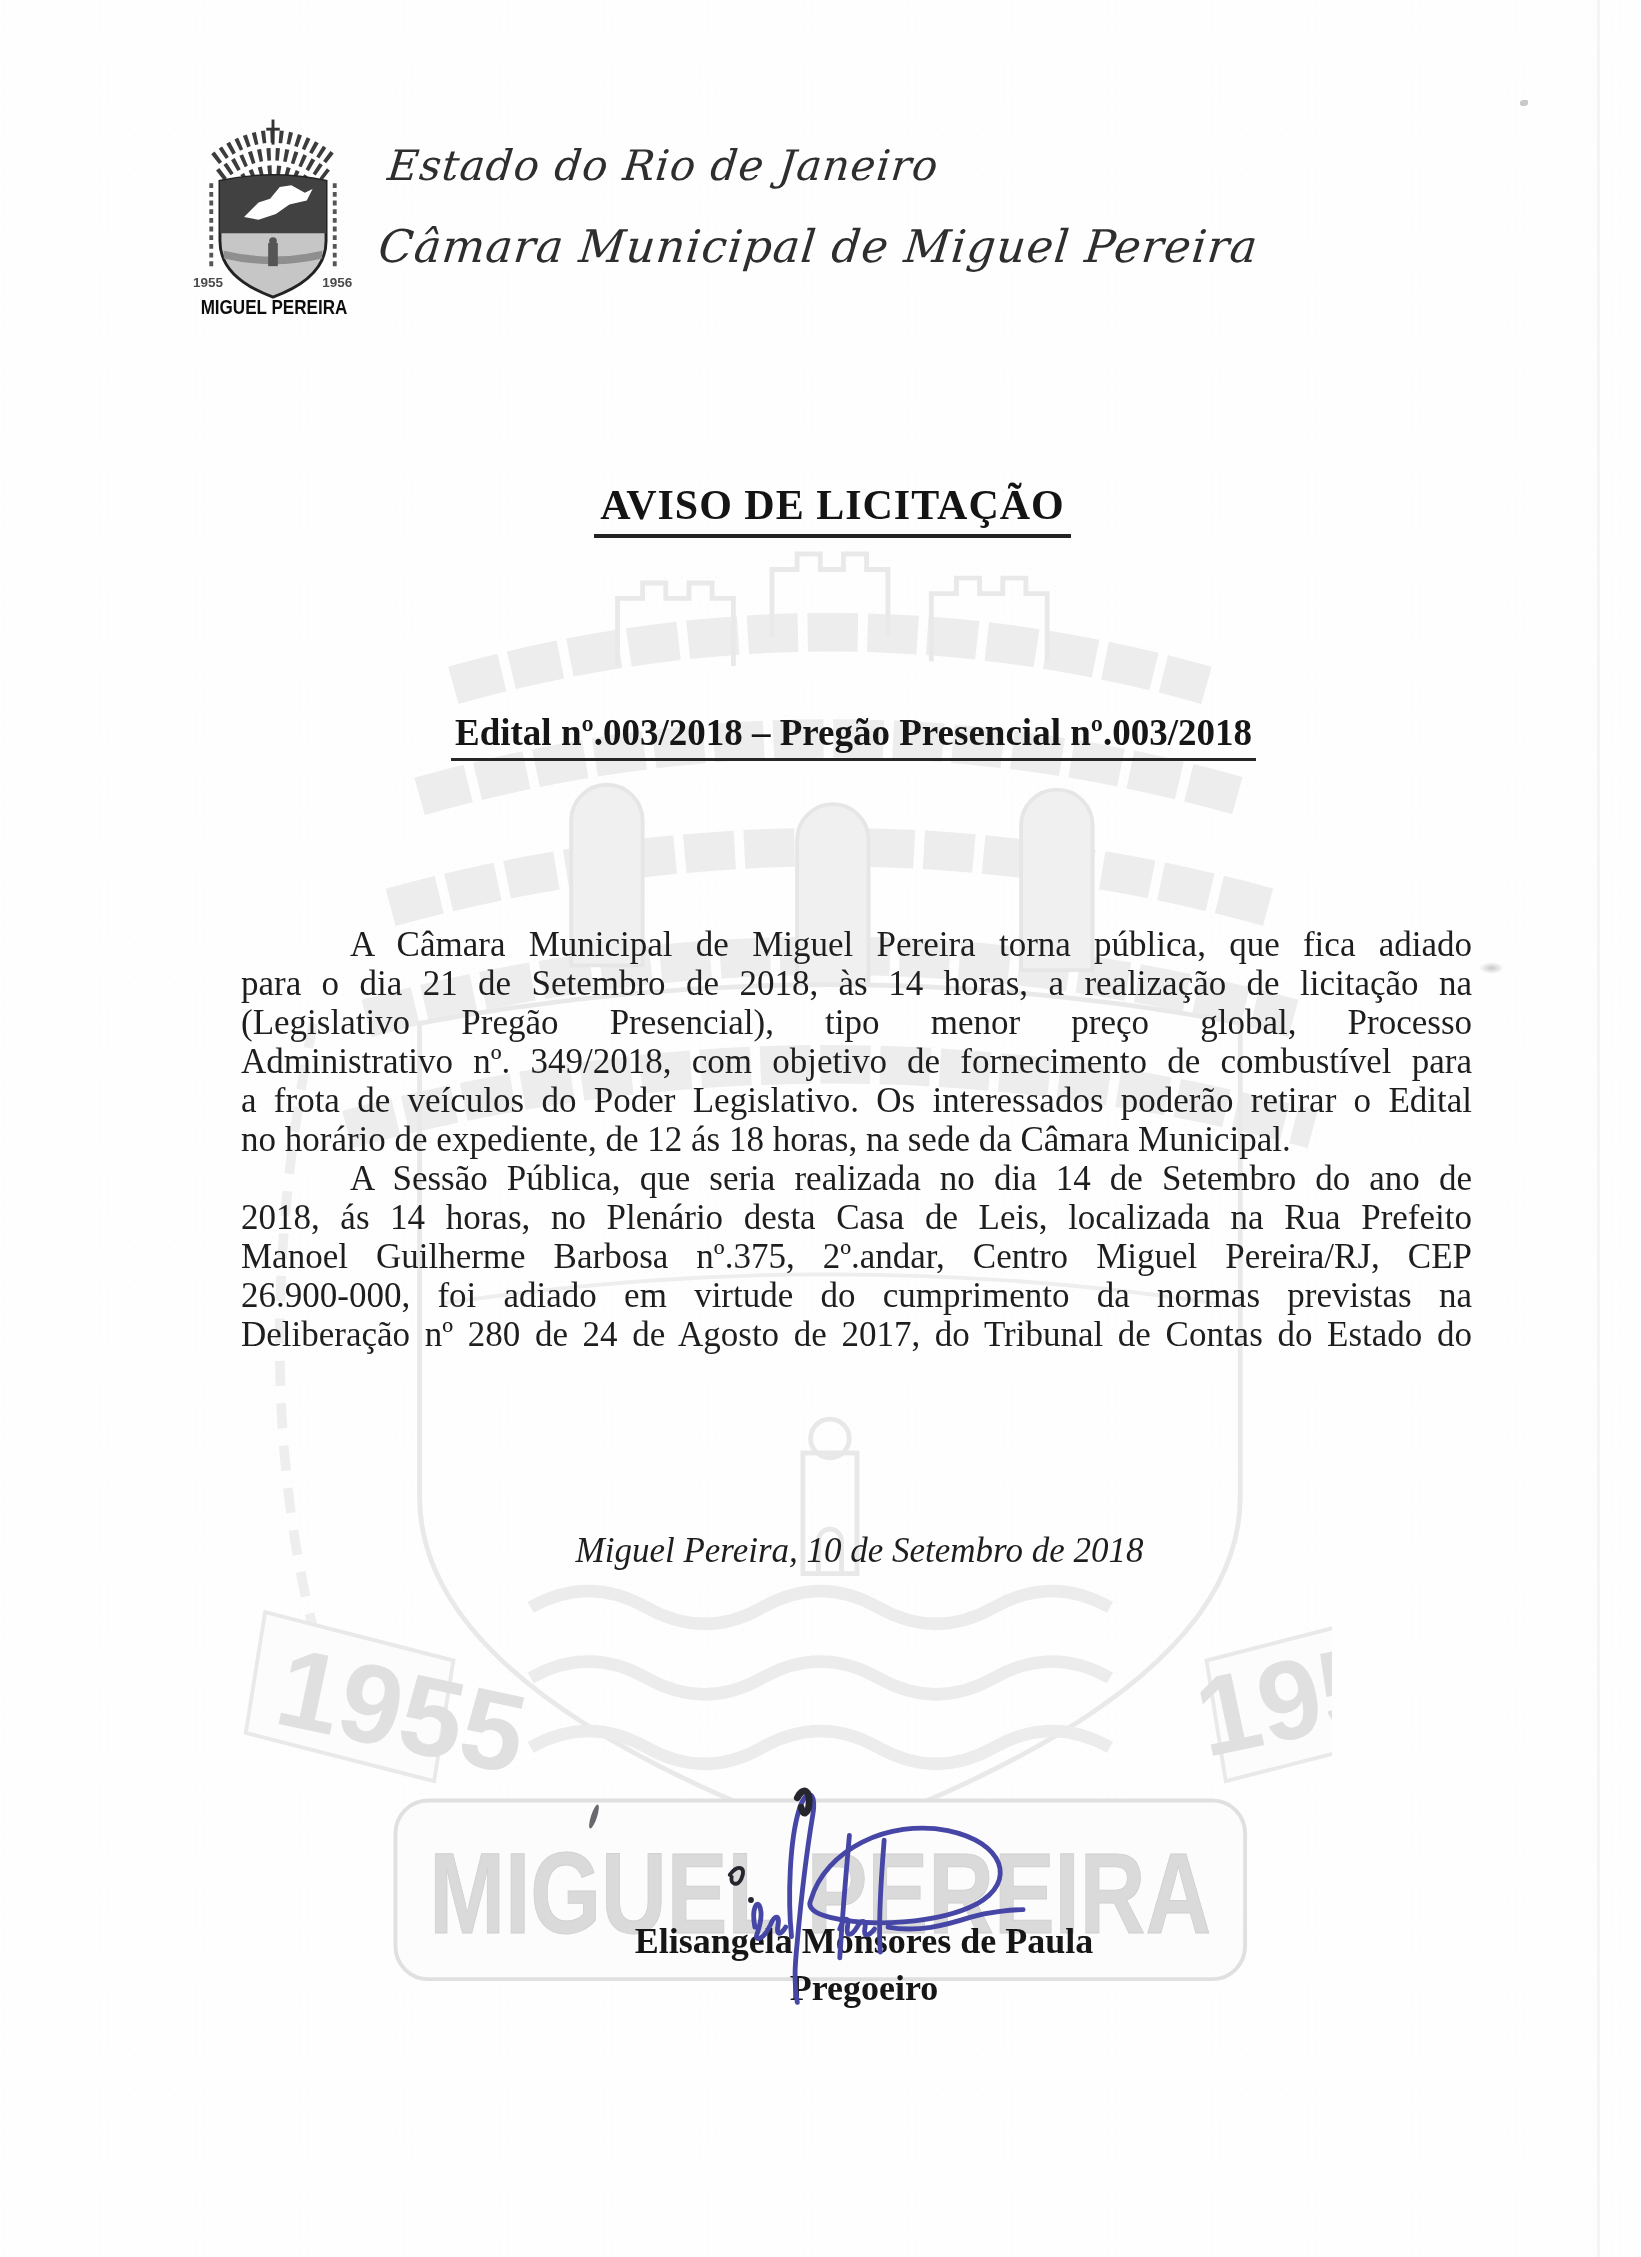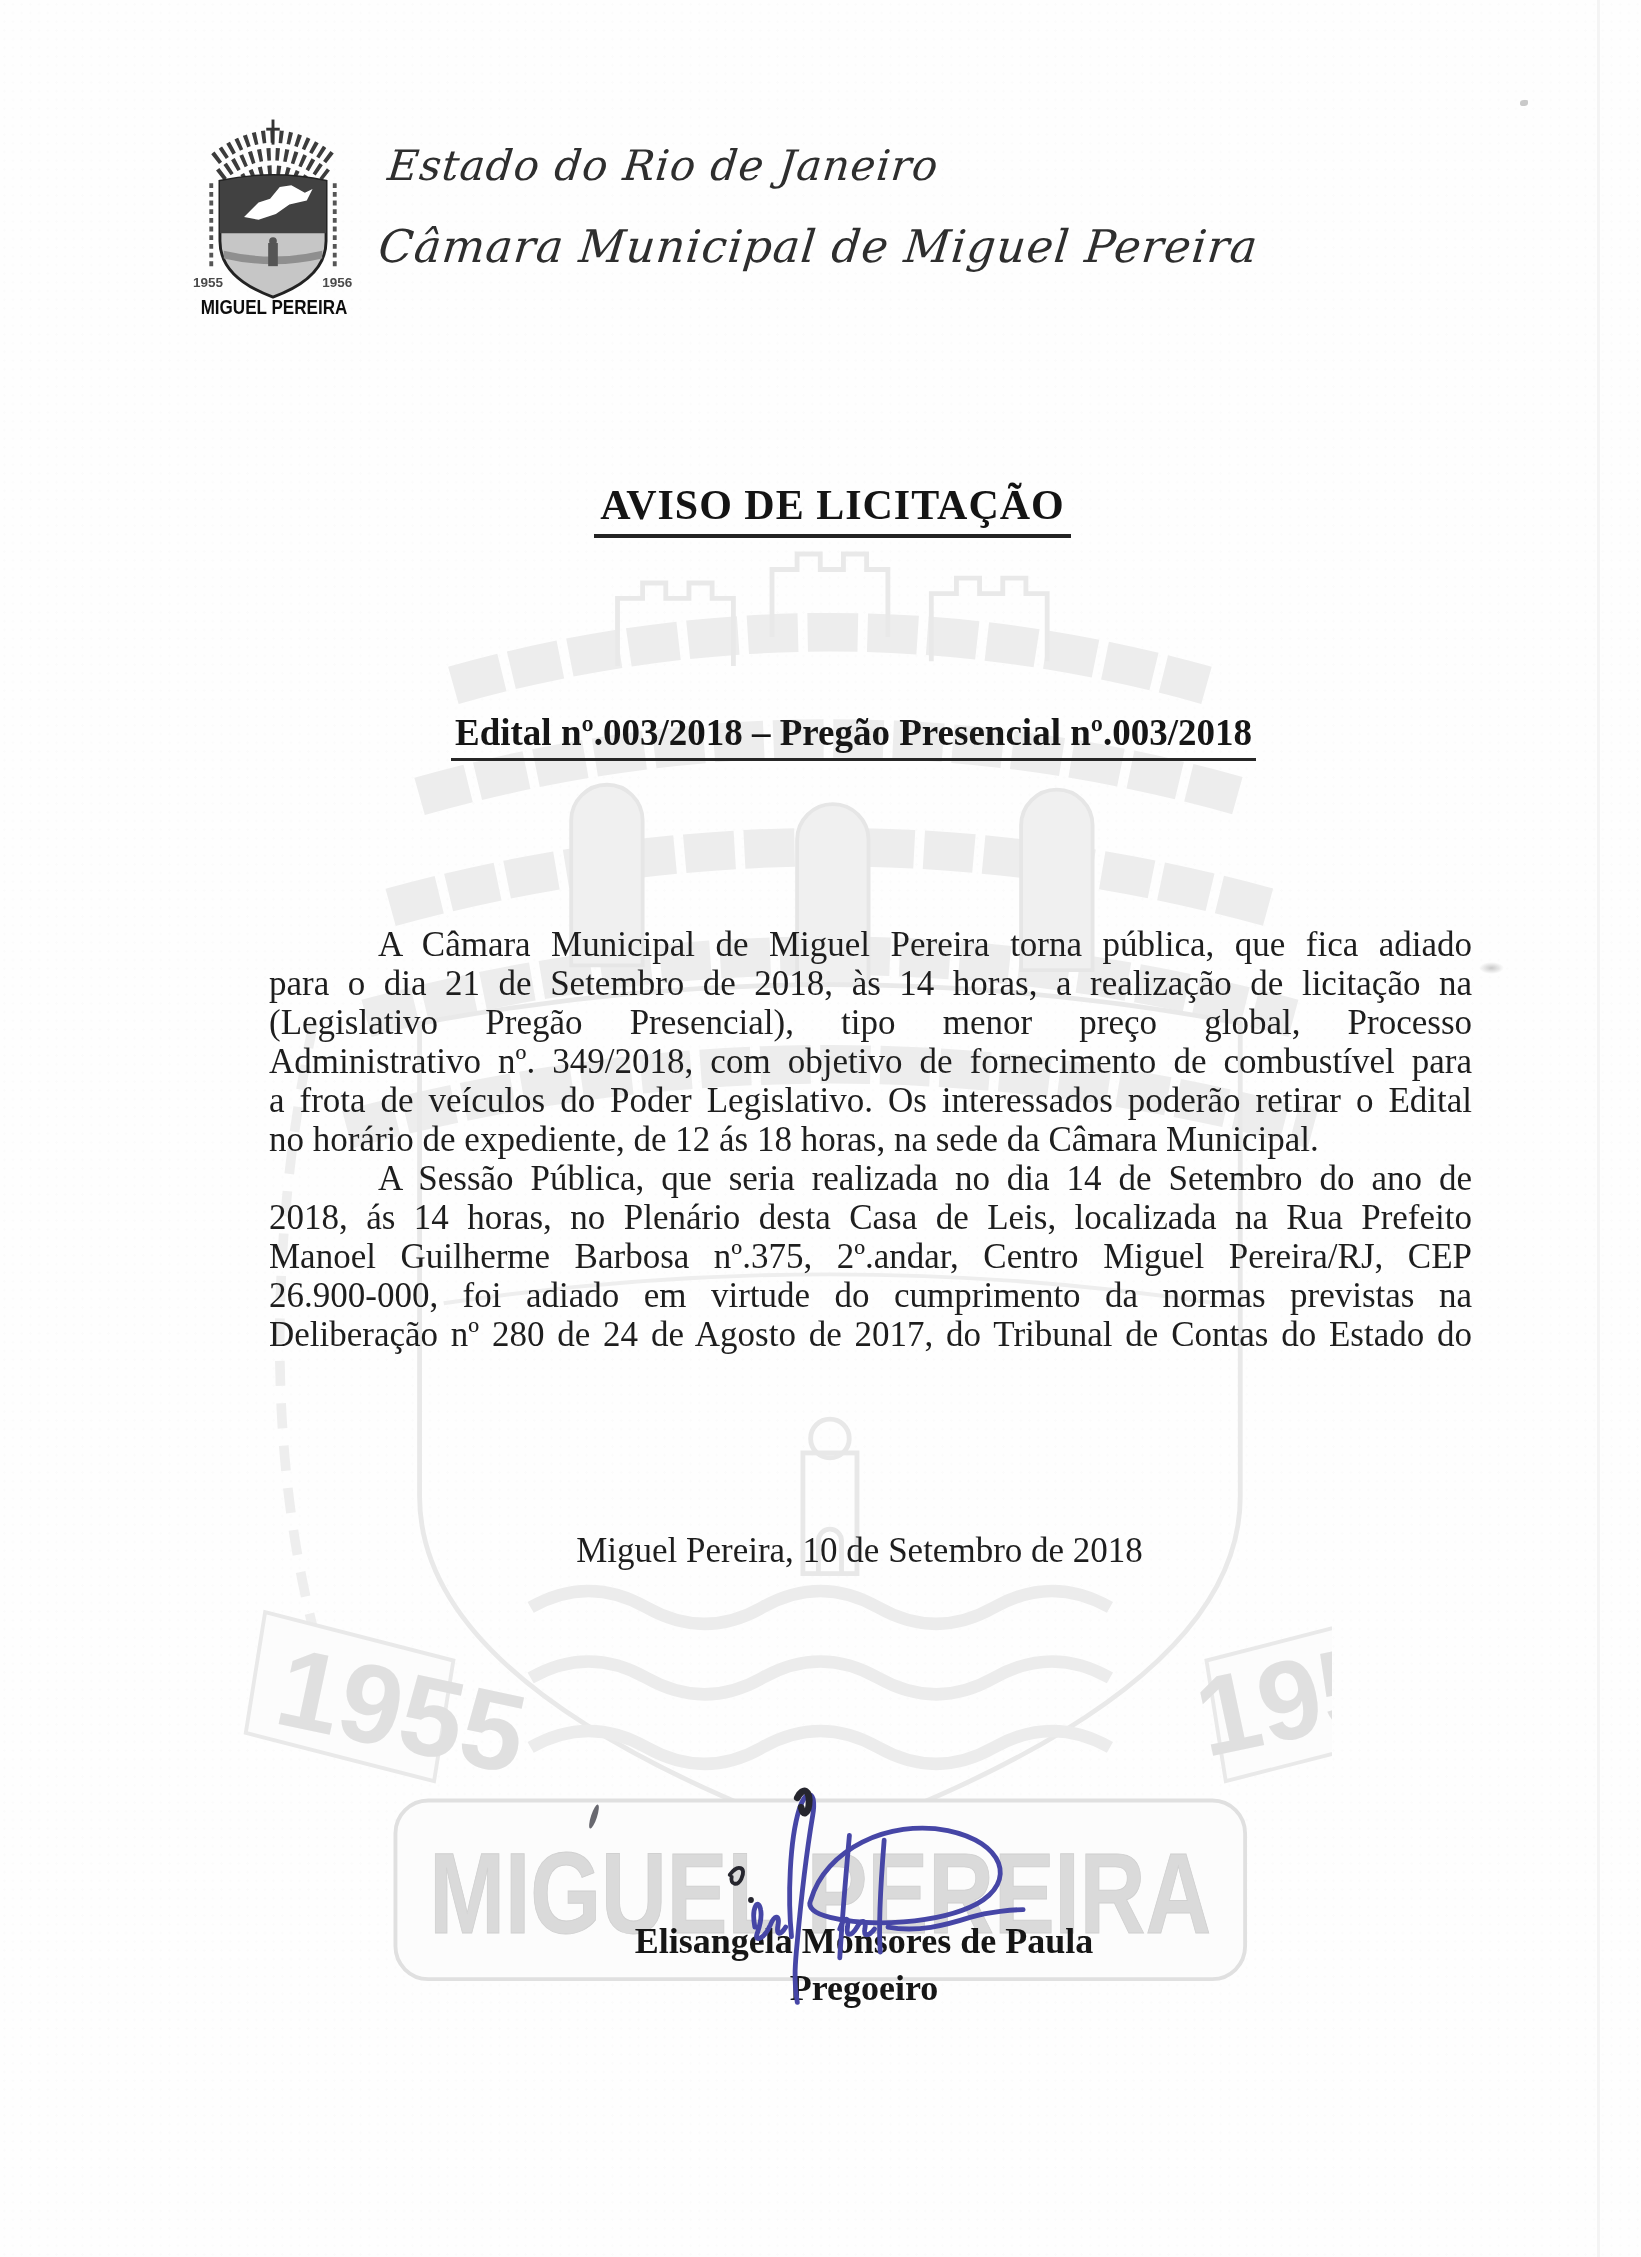--- a/index.html
+++ b/index.html
@@ -29,26 +29,26 @@
     display:inline-block;font-size:42px;font-weight:bold;letter-spacing:1px;color:#141414;
     border-bottom:4.8px solid #232323;padding:0 5.8px 4.8px 5.8px;
   }
   .edital-row{position:absolute;left:0;top:711px;width:100%;text-align:center;z-index:2;padding-left:66px;box-sizing:border-box;}
   .edital-row .underlined{
     display:inline-block;font-size:37px;font-weight:bold;color:#161616;
     border-bottom:3.9px solid #262626;padding:0 3.9px 3.9px 3.9px;
   }
   
   .bodytext{position:absolute;left:241px;top:925px;width:1231px;z-index:2;font-size:35px;line-height:39px;}
-  .bl{min-height:39px;white-space:normal;margin-left:28px;}
+  .bl{min-height:39px;white-space:normal;}
   .j{text-align:justify;text-align-last:justify;text-justify:inter-word;}
   .ind{padding-left:109px;}
   
   .date-row{position:absolute;left:0;top:1531px;width:100%;text-align:center;z-index:2;
-    padding-left:78px;box-sizing:border-box;font-size:35px;}
+    padding-left:78px;box-sizing:border-box;font-size:35px;font-style:italic;}
   
   .signature-svg{position:absolute;left:695px;top:1782px;z-index:4;}
   .sig-block{position:absolute;left:0;top:1921px;width:100%;text-align:center;z-index:3;
     padding-left:87px;box-sizing:border-box;font-weight:bold;font-size:36px;line-height:41px;color:#161616;}
   .sig-block .role{margin-top:5.8px;}
   
   .speck1{position:absolute;left:1520px;top:100px;width:7.7px;height:5.8px;background:#9d9d9d;border-radius:50% 20% 50% 40%;opacity:.55;z-index:1;}
   .speck2{position:absolute;left:1479px;top:962px;width:25px;height:11.6px;background:radial-gradient(rgba(60,60,60,.28),transparent 70%);z-index:1;}
   .speck3{position:absolute;left:591px;top:1804px;width:5.8px;height:25px;background:#2a2a33;border-radius:50%;transform:rotate(18deg);opacity:.7;z-index:4;}
 </style>

